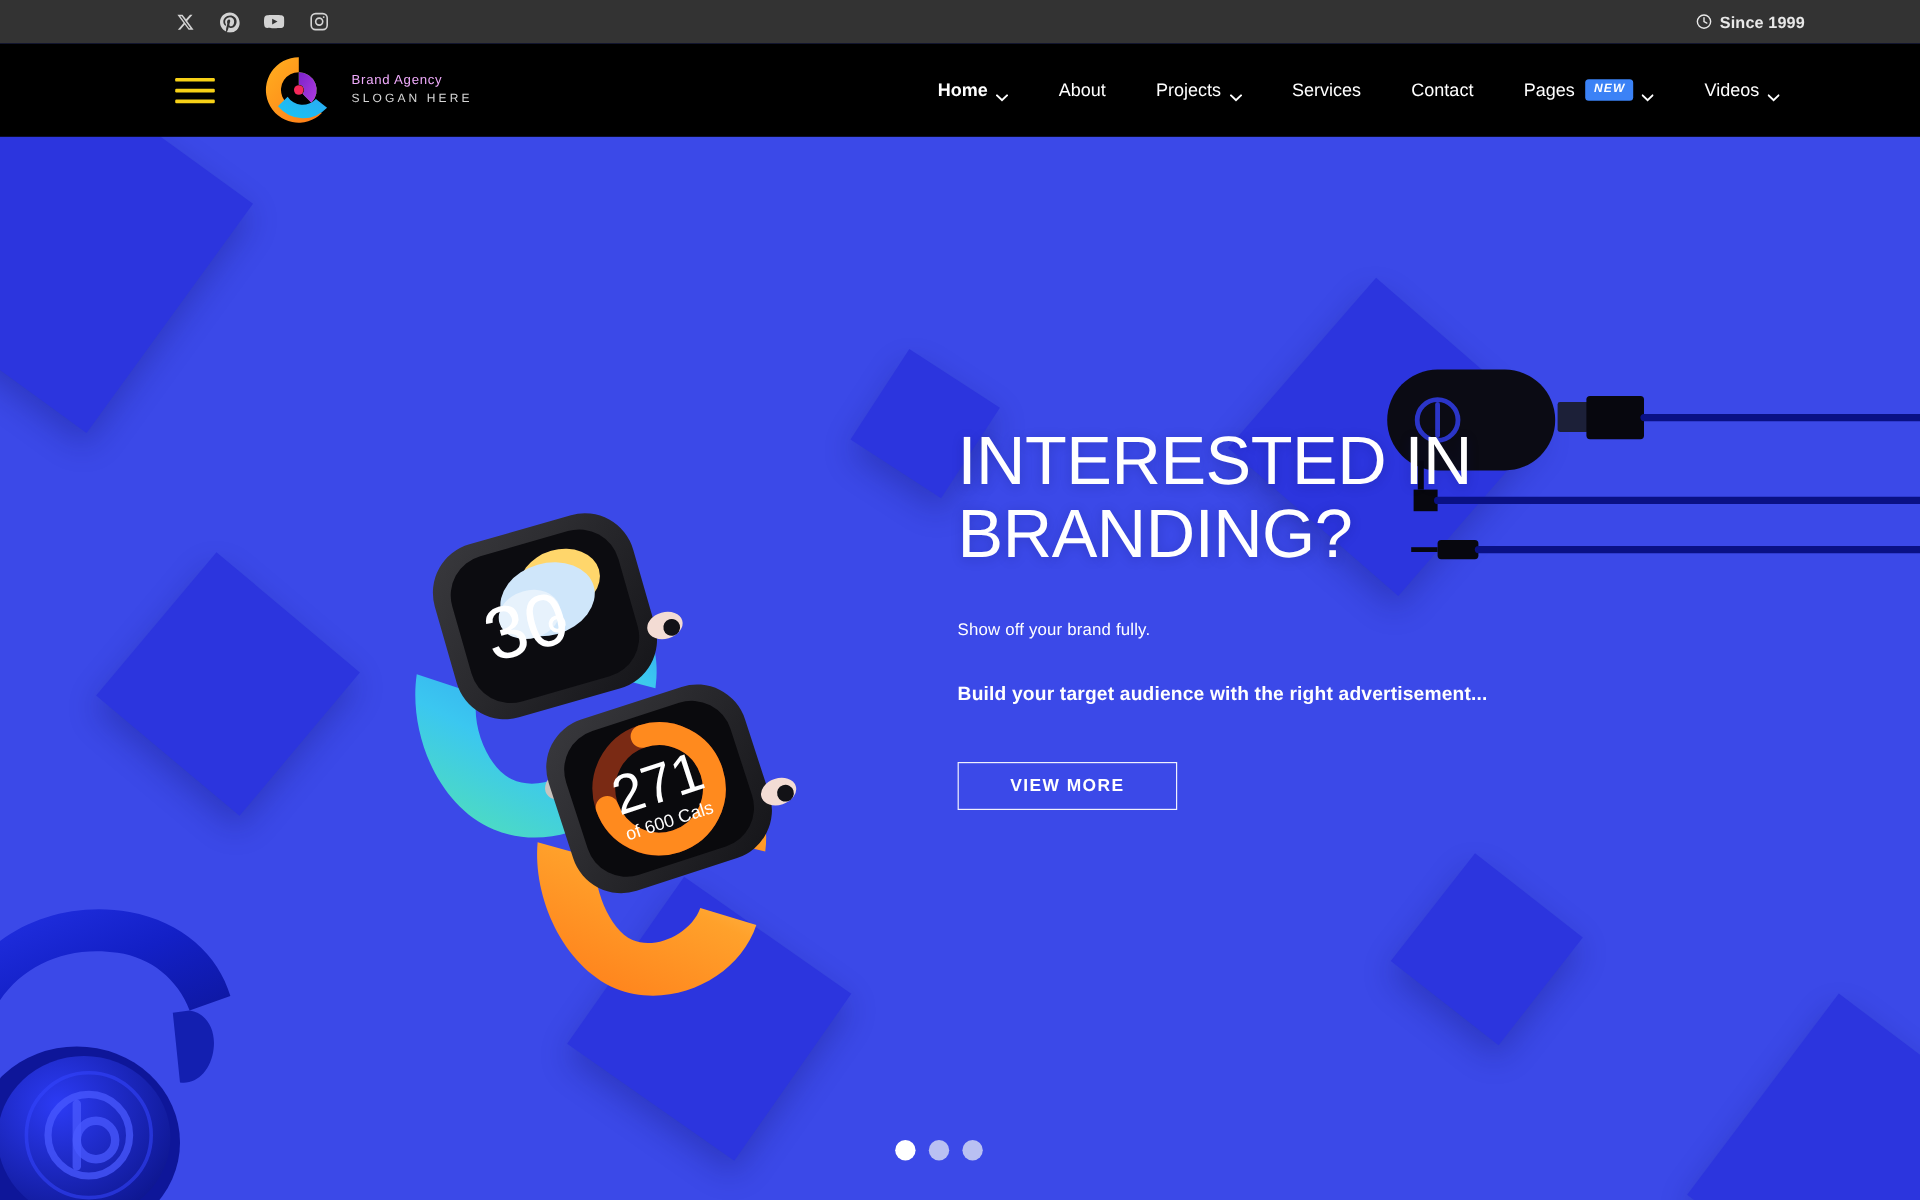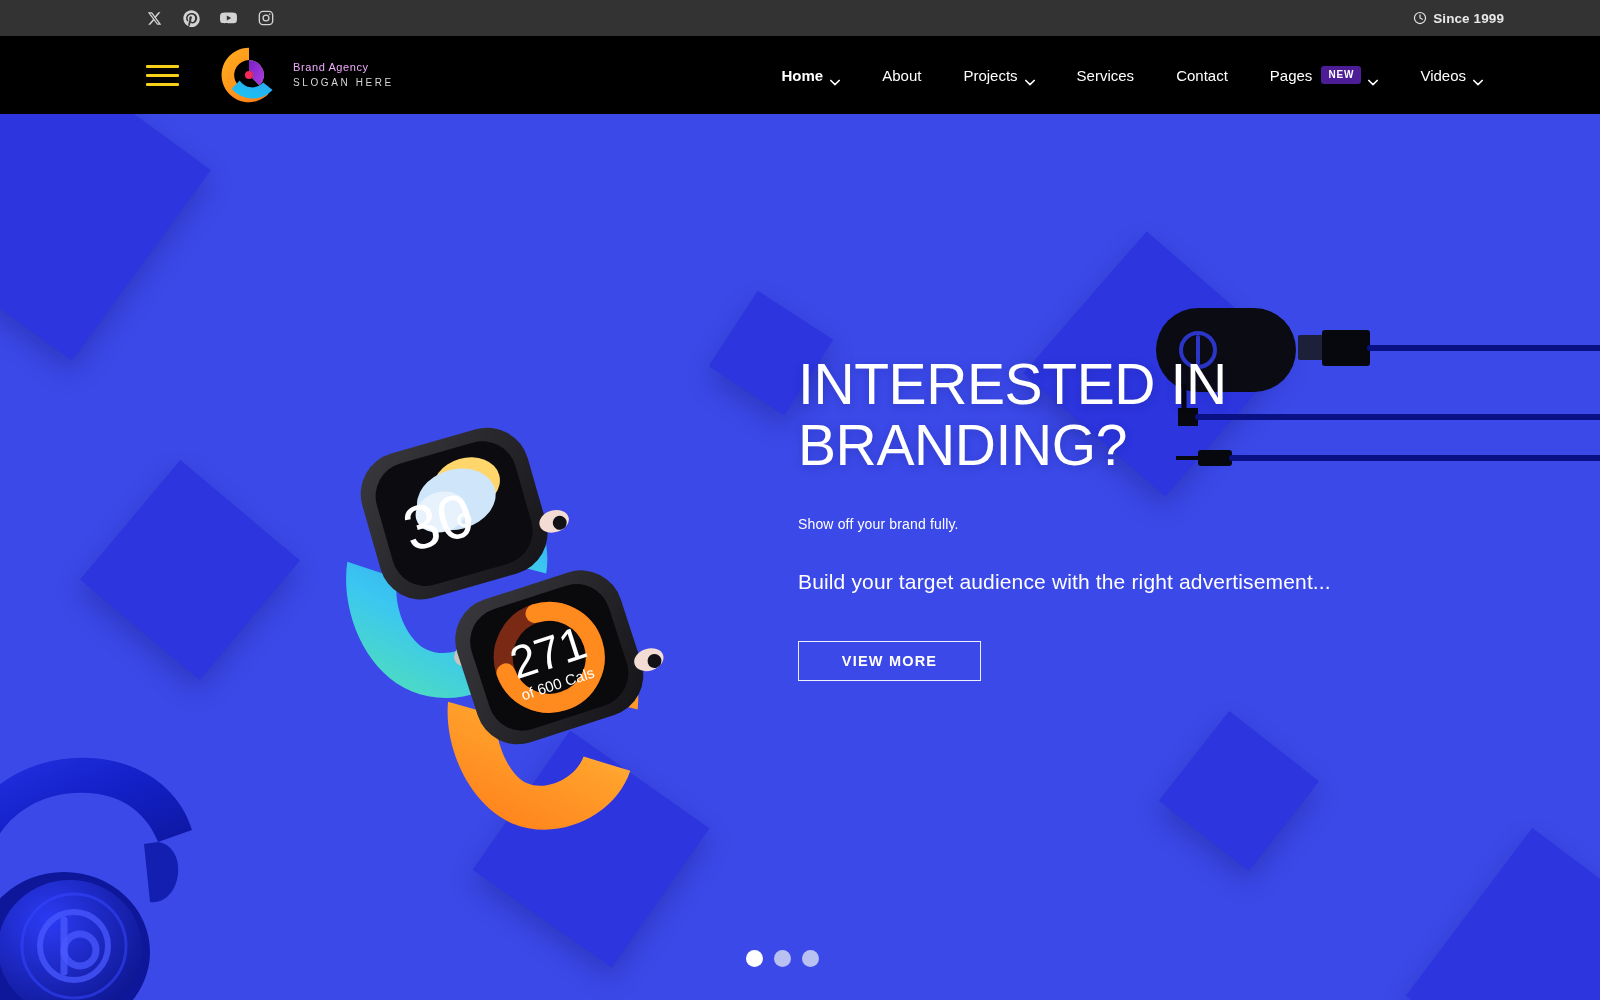--- a/index.html
+++ b/index.html
@@ -58,24 +58,25 @@
     margin-left:auto; display:flex; align-items:flex-end; gap:0;
   }
   .nav-item{
     display:flex; align-items:center; gap:7px;
     color:#ffffff; font-size:15px; padding:10px 21px;
     cursor:pointer; white-space:nowrap;
   }
   .nav-item.is-active .nav-label{ font-weight:bold; }
   .chev{ width:10px; height:7px; display:block; flex:none; }
   .badge-new{
-    background:#4c1d95; color:#ffffff;
+    background:#3b82f6; color:#ffffff;
     font-size:10px; font-weight:bold; letter-spacing:.9px;
     padding:4px 7px; border-radius:3px; line-height:1;
     margin-left:2px;
+    font-style:italic;
   }
 
   
   .hero{
     position:relative; height:886px; overflow:hidden;
     background:#3B49E8;
   }
   .hero-bg{ position:absolute; inset:0; }
 
   
@@ -104,21 +105,21 @@
   .hero-copy{
     position:absolute; left:798px; top:240px; width:620px;
     color:#ffffff;
   }
   .hero-title{
     font-size:57px; font-weight:300; line-height:1.07;
     letter-spacing:-.4px; margin-bottom:40px;
     text-shadow:0 2px 10px rgba(15,20,95,.22);
   }
   .hero-sub1{ font-size:14px; font-weight:500; margin-bottom:38px; letter-spacing:.15px; }
-  .hero-sub2{ font-size:21px; font-weight:400; margin-bottom:47px; letter-spacing:.15px; }
+  .hero-sub2{ font-size:16px; font-weight:700; margin-bottom:47px; letter-spacing:.15px; }
   .btn-viewmore{
     display:inline-flex; align-items:center; justify-content:center;
     width:183px; height:40px;
     border:1.5px solid rgba(255,255,255,.92);
     color:#ffffff; background:transparent;
     font-size:14.5px; font-weight:bold; letter-spacing:1.2px;
     cursor:pointer;
     text-align:center;
   }
 

